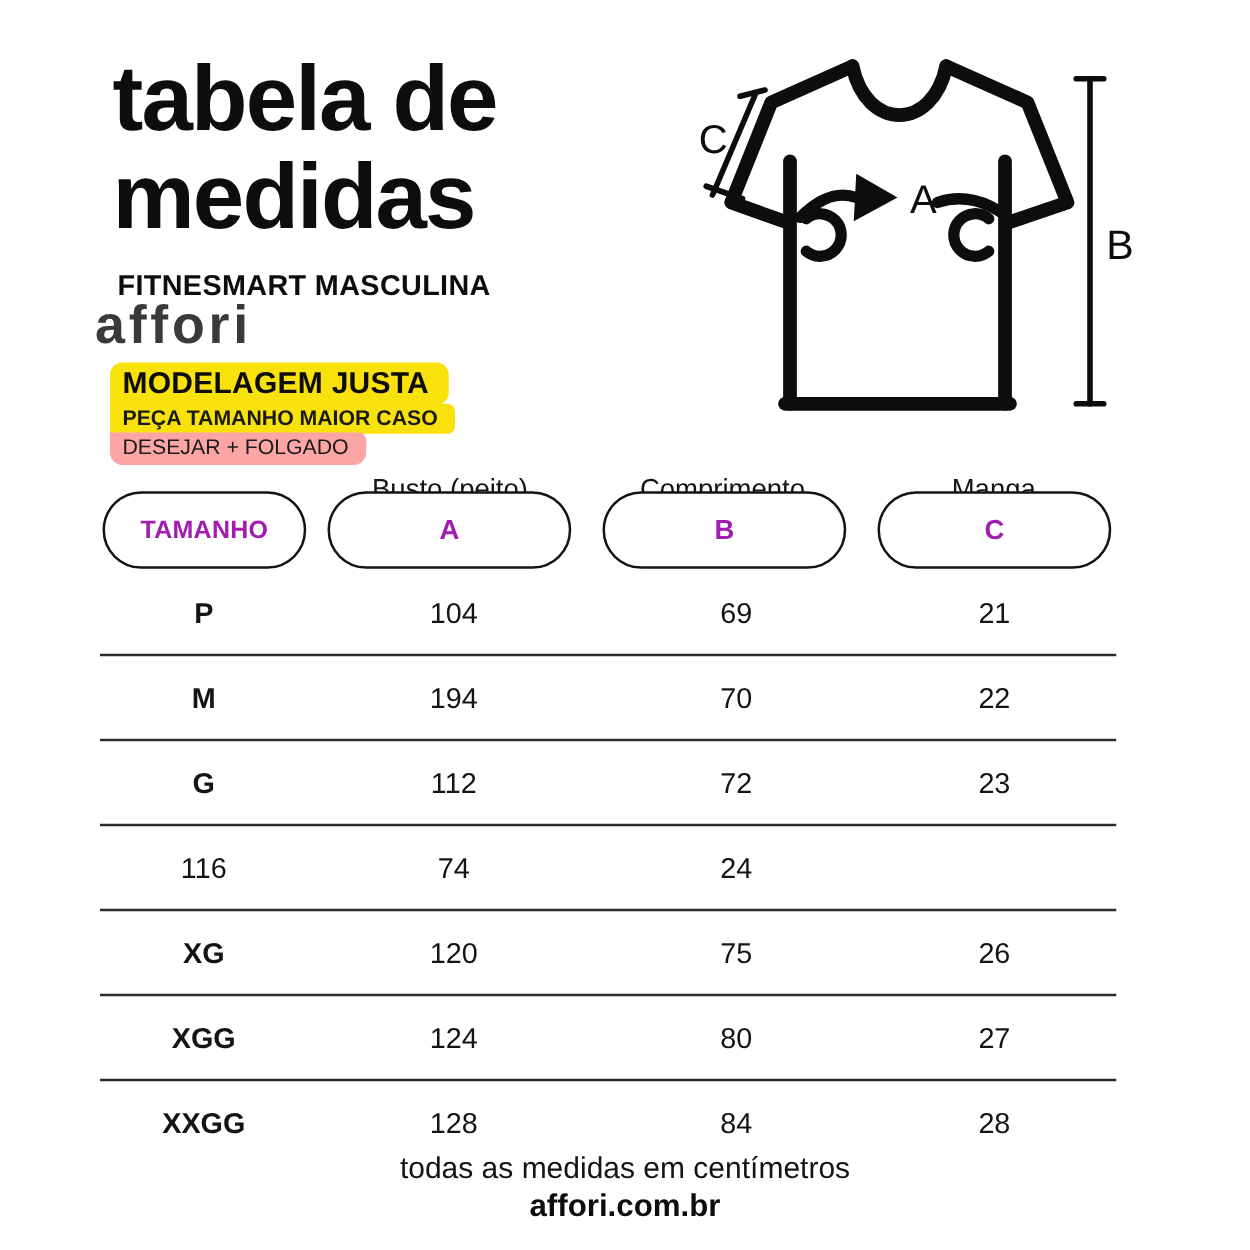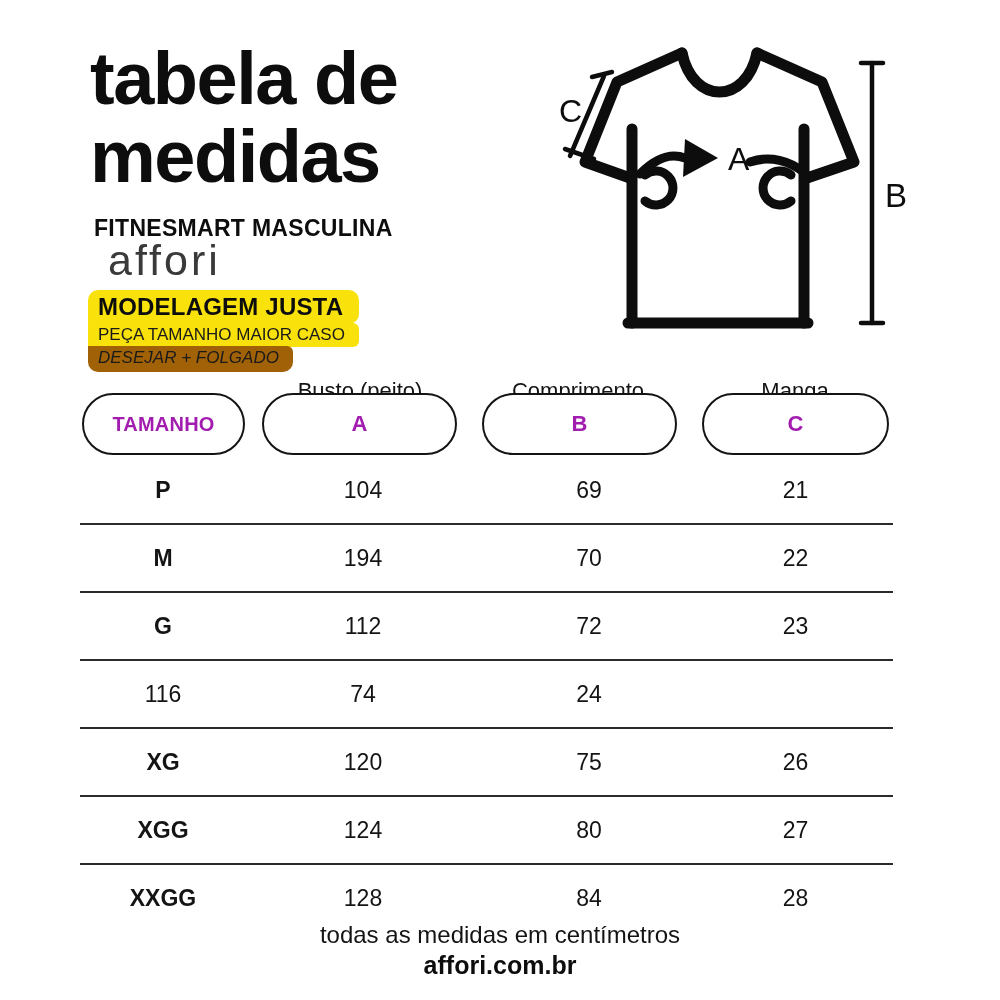--- a/index.html
+++ b/index.html
@@ -12,32 +12,32 @@
   .title {
     position:absolute; left:90px; top:40px;
     font-size:74px; line-height:78px; font-weight:700;
     letter-spacing:-1.5px; color:#0d0d0d;
   }
   .subtitle {
     position:absolute; left:94px; top:215px;
     font-size:23px; font-weight:700; letter-spacing:0.3px; color:#0d0d0d;
   }
   .brand {
-    position:absolute; left:108px; top:236px;
-    font-size:43px; font-weight:400; letter-spacing:3px; color:#3a3a3a;
+    position:absolute; left:76px; top:236px;
+    font-size:43px; font-weight:700; letter-spacing:3px; color:#3a3a3a;
   }
 
   
   .hl-block { position:absolute; left:88px; top:290px; }
   .hl { width:max-content; background:#F9E20B; }
   .hl1 {
     font-size:24px; font-weight:800; letter-spacing:0.2px;
     padding:3px 16px 3px 10px; border-radius:10px 10px 10px 2px; color:#0d0d0d;
   }
-  .hl2 { font-size:17px; font-weight:400; padding:2px 14px 2px 10px; margin-top:-1px; border-radius:0 6px 6px 0; color:#1a1a1a; }
+  .hl2 { font-size:17px; font-weight:700; padding:2px 14px 2px 10px; margin-top:-1px; border-radius:0 6px 6px 0; color:#1a1a1a; }
   .hl3 { font-size:17px; font-weight:500; padding:2px 14px 4px 10px; margin-top:-1px; border-radius:0 6px 10px 10px; color:#1a1a1a; }
 
   
   .diagram { position:absolute; left:545px; top:25px; }
   .diagram text { font-family:"Liberation Sans", sans-serif; fill:#0d0d0d; }
 
   
   .group-header { position:absolute; top:358px; width:200px; text-align:center; font-size:22px; color:#141414;margin-top:20px; }
   .gh-busto { left:260px; }
   .gh-comprimento { left:478px; }
@@ -76,21 +76,21 @@
   <div class="title">
     <div>tabela de</div>
     <div>medidas</div>
   </div>
   <div class="subtitle">FITNESMART MASCULINA</div>
   <div class="brand">affori</div>
 
   <div class="hl-block">
     <div class="hl hl1" style="background: rgb(249, 226, 11);">MODELAGEM JUSTA</div>
     <div class="hl hl2" style="background: rgb(249, 226, 11);">PEÇA TAMANHO MAIOR CASO</div>
-    <div class="hl hl3" style="background: #a16207; font-style: italic;">DESEJAR + FOLGADO</div>
+    <div class="hl hl3" style="background: #fca5a5;">DESEJAR + FOLGADO</div>
   </div>
 
   <svg class="diagram" width="410" height="320" viewBox="0 0 410 320">
     <g stroke="#0d0d0d" fill="none" stroke-linejoin="round" stroke-linecap="round">
 
       <path d="M137,28 C148,80 201,80 212,28" stroke-width="11"></path>
 
       <path d="M137,28 L72,57 L40,137 L85,153" stroke-width="11"></path>
 
       <path d="M212,28 L277,57 L309,137 L262,153" stroke-width="11"></path>

